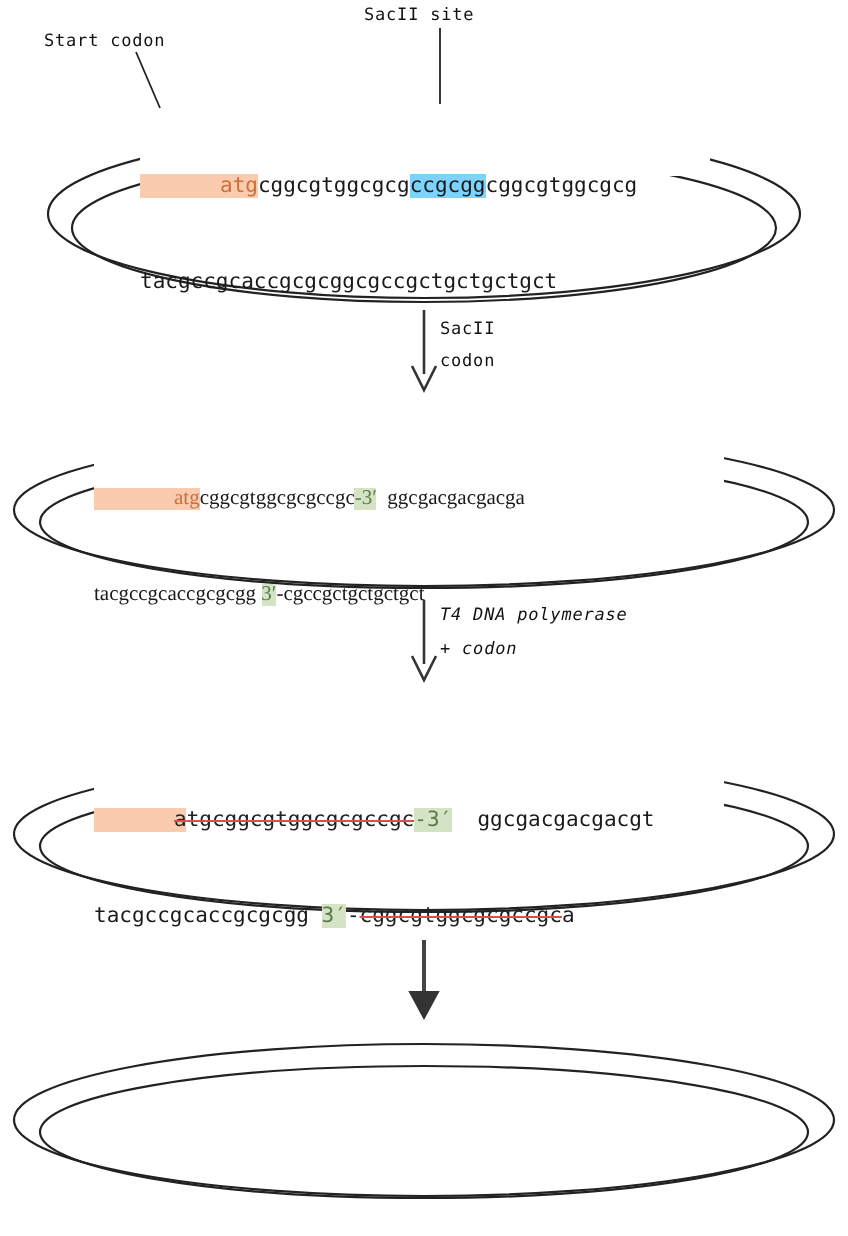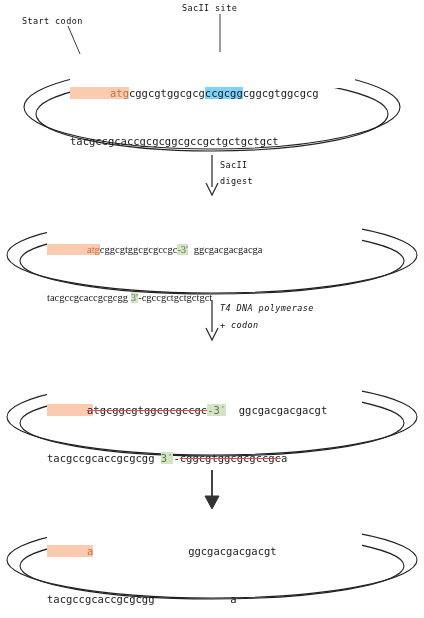--- a/index.html
+++ b/index.html
@@ -66,21 +66,21 @@
     <div class="seqline"><span>tacgccgcaccgcgcggcgccgctgctgctgct</span></div>
   </div>
 </div>
 
 <div class="stage" style="top:155px;height:50px;">
   <svg class="arrowsvg" width="424" height="50" viewBox="0 0 424 50" style="left:0;top:0;">
     <line x1="212" y1="0" x2="212" y2="32" stroke="#333" stroke-width="1.3"></line>
     <path d="M206,28 L212,40 L218,28" fill="none" stroke="#333" stroke-width="1.3"></path>
   </svg>
   <div class="label" style="left:220px;top:5px;">SacII</div>
-  <div class="label" style="left:220px;top:21px;">digest</div>
+  <div class="label" style="left:220px;top:21px;">codon</div>
 </div>
 
 <div class="stage" style="top:195px;height:135px;font-family:Liberation Serif, serif;">
   <svg class="plasmid-svg" width="424" height="135" viewBox="0 0 424 135">
     <ellipse cx="212" cy="60" rx="205" ry="38" fill="none" stroke="#222" stroke-width="1.1"></ellipse>
     <ellipse cx="212" cy="66" rx="192" ry="33" fill="none" stroke="#222" stroke-width="1.1"></ellipse>
   </svg>
 
   <div class="seqbox" style="left:47px;top:2px;width:315px;height:48px;">
     <div class="seqline" style="padding-top:13px;"><span class="hl-start orange-txt">atg</span><span>cggcgtggcgcgccgc</span><span class="hl-green-txt">-3′</span><span>  ggcgacgacgacga</span></div>
@@ -115,17 +115,13 @@
     <path d="M205,26 L212,39 L219,26 Z" fill="#333" stroke="#333" stroke-width="1"></path>
   </svg>
 </div>
 
 <div class="stage" style="top:498px;height:120px;">
   <svg class="plasmid-svg" width="424" height="120" viewBox="0 0 424 120">
     <ellipse cx="212" cy="62" rx="205" ry="38" fill="none" stroke="#222" stroke-width="1.1"></ellipse>
     <ellipse cx="212" cy="68" rx="192" ry="33" fill="none" stroke="#222" stroke-width="1.1"></ellipse>
   </svg>
 
-  <div class="seqbox" style="left:47px;top:0px;width:315px;height:48px;">
-    <div class="seqline" style="padding-top:13px;"><span class="hl-start orange-txt">a</span><span>               ggcgacgacgacgt</span></div>
-    <div class="seqline"><span>tacgccgcaccgcgcgg            a</span></div>
-  </div>
 </div>
 
 </body></html>

